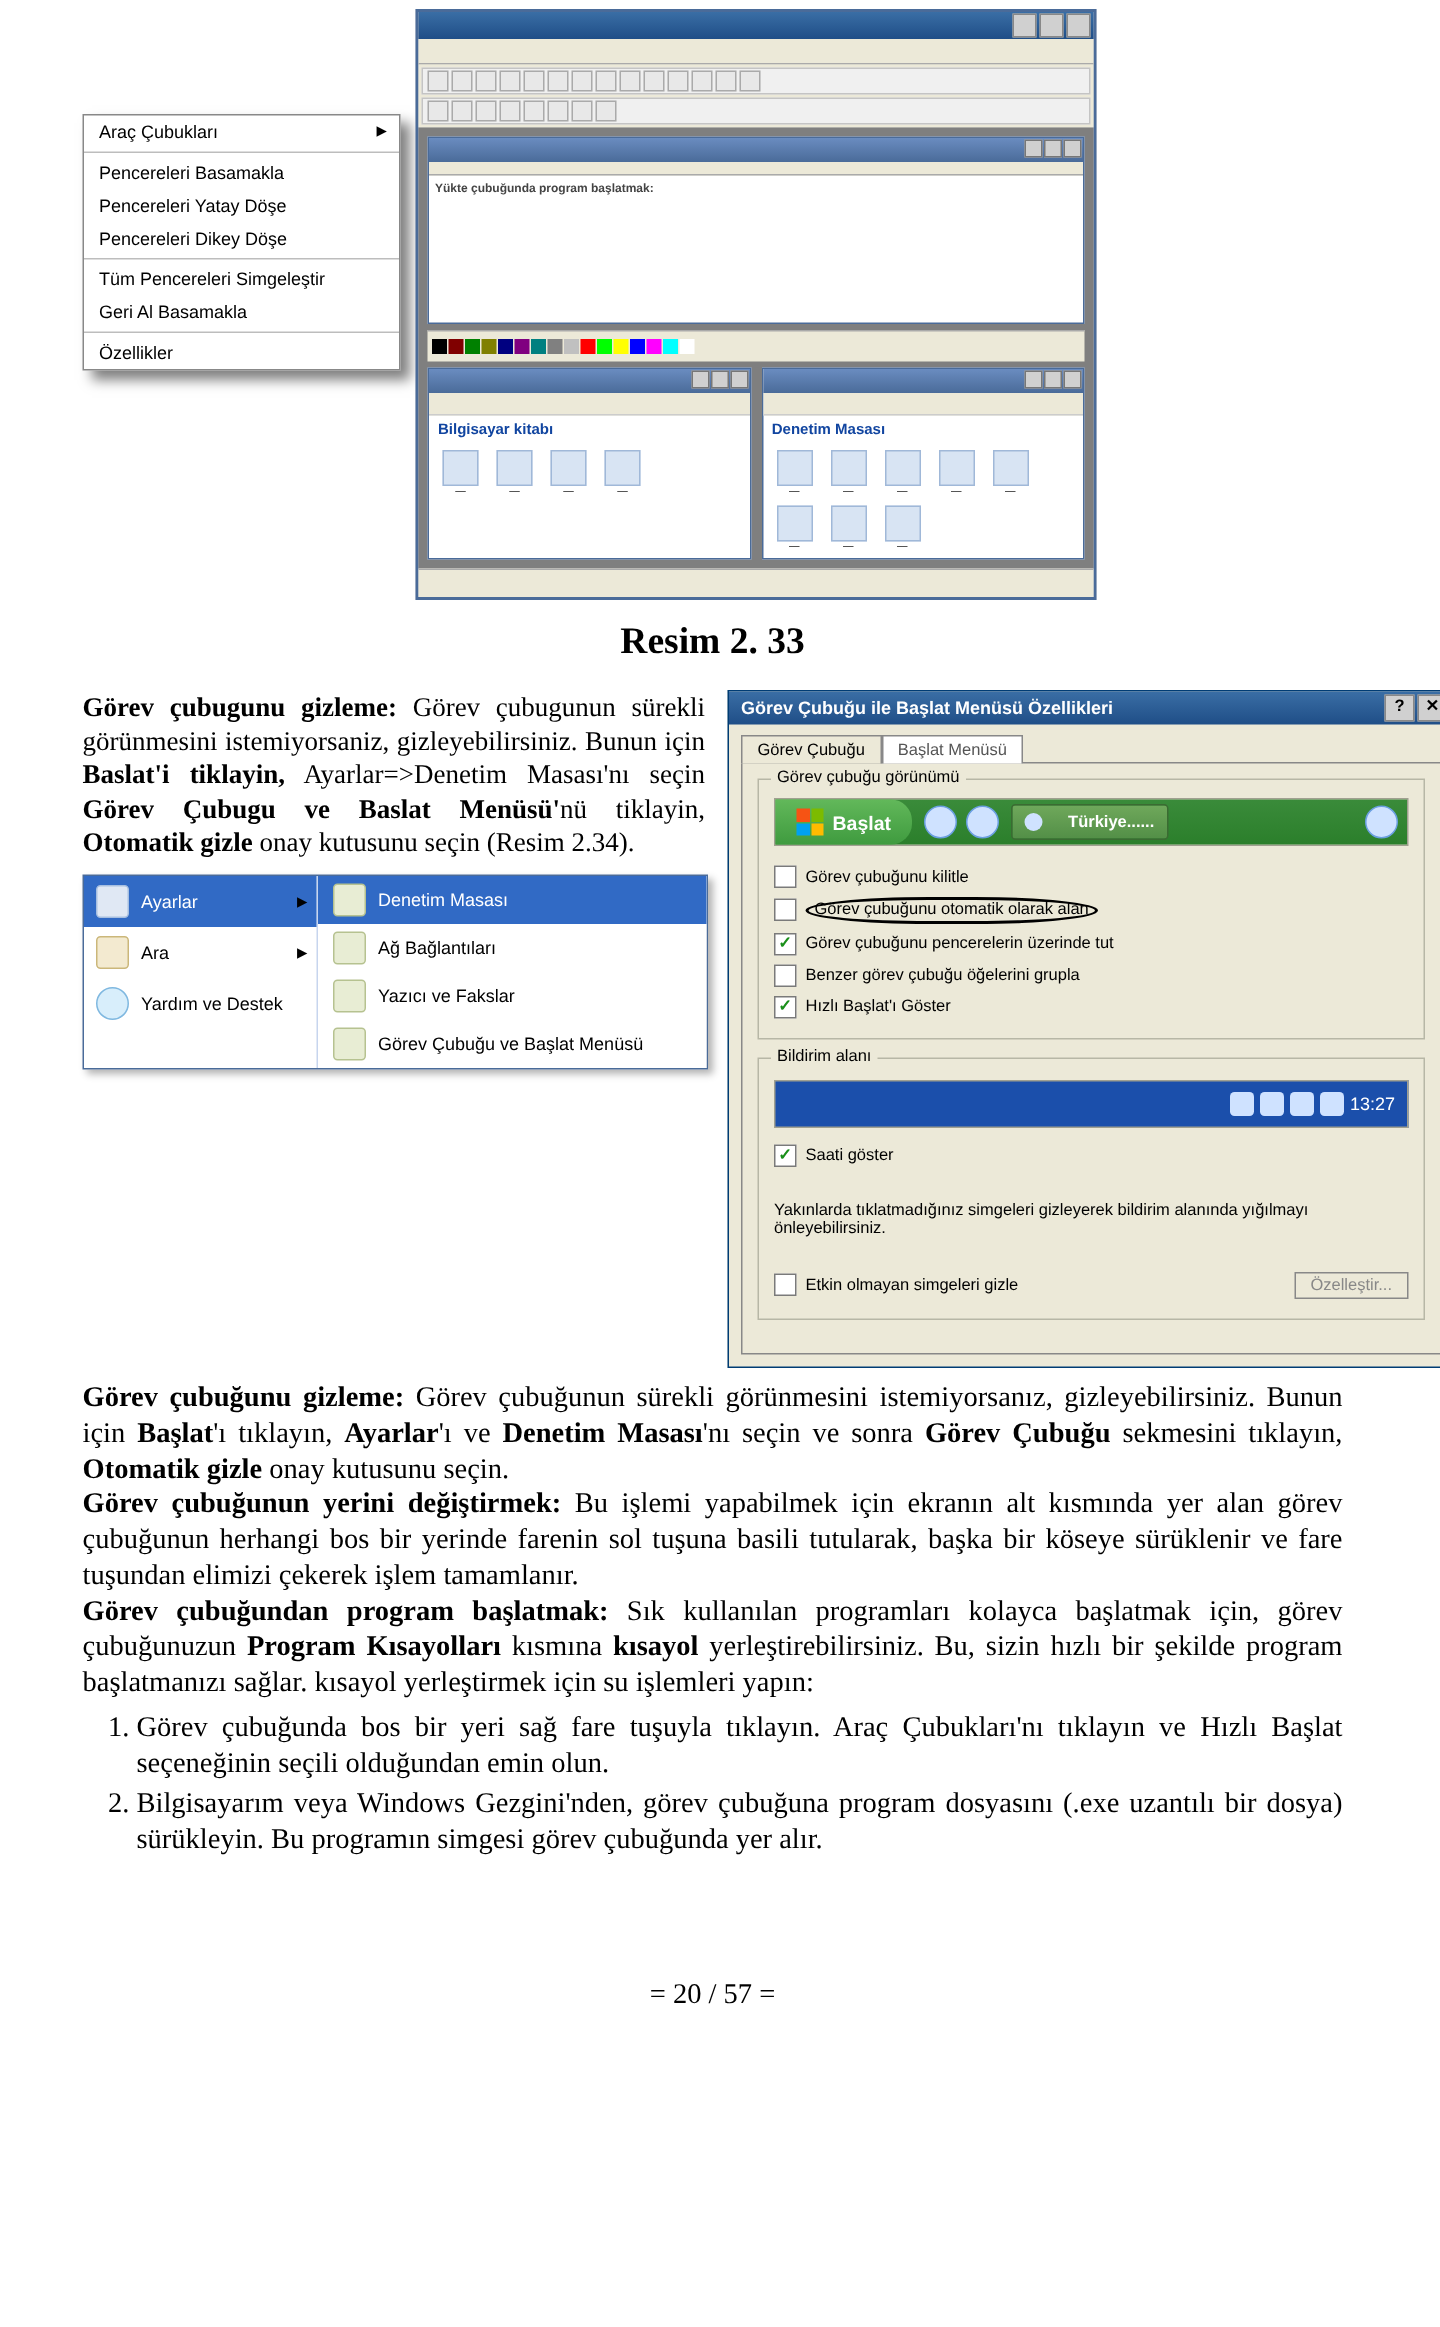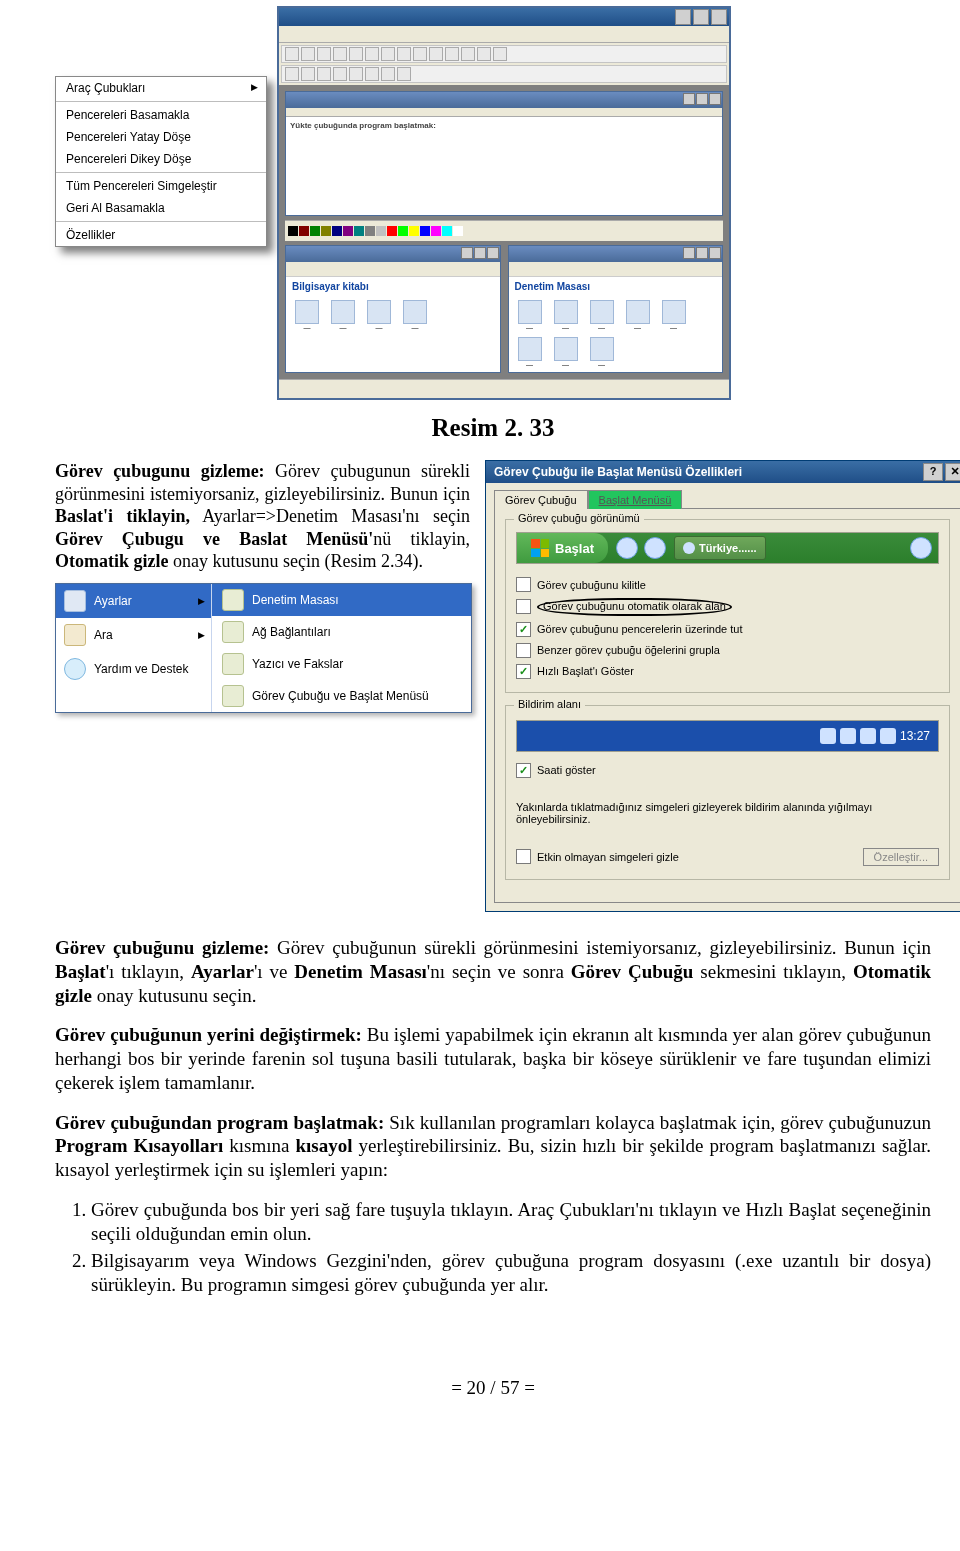--- a/index.html
+++ b/index.html
@@ -5,21 +5,21 @@
   body {
     margin: 0;
     padding: 0;
     font-family: "Times New Roman", serif;
     font-size: 19px;
     color: #000;
     background: #fff;
     width: 960px;
   }
   .page-wrap {
-    padding: 0 29px 40px 55px;
+    padding: 0 65px 40px 55px;
     box-sizing: border-box;
   }
   .top-row {
     display: flex;
     gap: 10px;
     align-items: flex-start;
     padding-top: 6px;
   }
   
   .ctx-menu {
@@ -160,21 +160,21 @@
   .dlg-title .btns { display:flex; gap:2px;}
   .dlg-title .tbtn {
     width:18px;height:16px;background:#d0d0d0;border:1px solid #888;
     color:#000; font-size:11px;font-weight:bold;text-align:center;line-height:14px;
   }
   .tabs { display:flex; padding:6px 8px 0 8px; gap:0;}
   .tab {
     border:1px solid #888; border-bottom:none; background:#ece9d8;
     padding:3px 10px; font-size:11px; position:relative; bottom:-1px;
   }
-  .tab.inactive { background:#22c55e; color:#555;text-decoration:underline;}
+  .tab.inactive { background:#ffffff; color:#555;}
   .tab-body {
     margin:0 8px 8px 8px; background:#ece9d8; border:1px solid #888;
     padding:10px;
   }
   .fieldset {
     border:1px solid #b7b7a6; padding:10px 10px 10px 10px; margin-bottom:12px;
     position:relative;
   }
   .fieldset .legend {
     position:absolute; top:-8px; left:8px; background:#ece9d8;
@@ -201,21 +201,21 @@
   .winlogo div:nth-child(3){background:#00a1f1;}
   .winlogo div:nth-child(4){background:#ffbb00;}
   .tb-icons { display:flex; gap:6px; padding:0 8px;}
   .tb-icons .i {
     width:20px;height:20px;border-radius:50%;background:#cfe2ff;border:1px solid #6a9fe0;
   }
   .tb-tab {
     height:22px;background:linear-gradient(#6fa85b,#538f47);
     border:1px solid #3b6b32; color:#fff; font-size:11px;
     display:flex;align-items:center;padding:0 8px;border-radius:3px;
-    gap:4px;
+    gap:17px;
   }
   .chk-row {
     display:flex; align-items:center; gap:6px; font-size:11px; padding:3px 0;
   }
   .chk {
     width:13px;height:13px;border:1px solid #7a7a7a;background:#fff;
     display:inline-flex;align-items:center;justify-content:center;
     font-size:11px;line-height:1;
   }
   .chk.checked::before{content:"✓";color:#1a8f1a;font-weight:bold;}
@@ -230,21 +230,21 @@
   }
   .notif-preview .ni {width:16px;height:16px;background:#cfe2ff;border-radius:3px;}
   .desc { font-size:11px; margin:20px 0;}
   .dlg-btn {
     float:right; padding:2px 10px; font-size:11px;
     background:#ece9d8;border:1px solid #888; color:#888;
   }
 
   
   .para {
-    margin:16px 0; text-align:justify; line-height:1.25;
+    margin:0 0; text-align:justify; line-height:1.25;
   }
   .para .b { font-weight:bold; }
   ol.steps { margin:6px 0 0 36px; padding:0;}
   ol.steps li { margin:4px 0; line-height:1.25; text-align:justify;}
   .page-num { text-align:center; margin-top:80px; font-size:19px;}
 </style>
 </head>
 <body>
 
 <div class="page-wrap">

